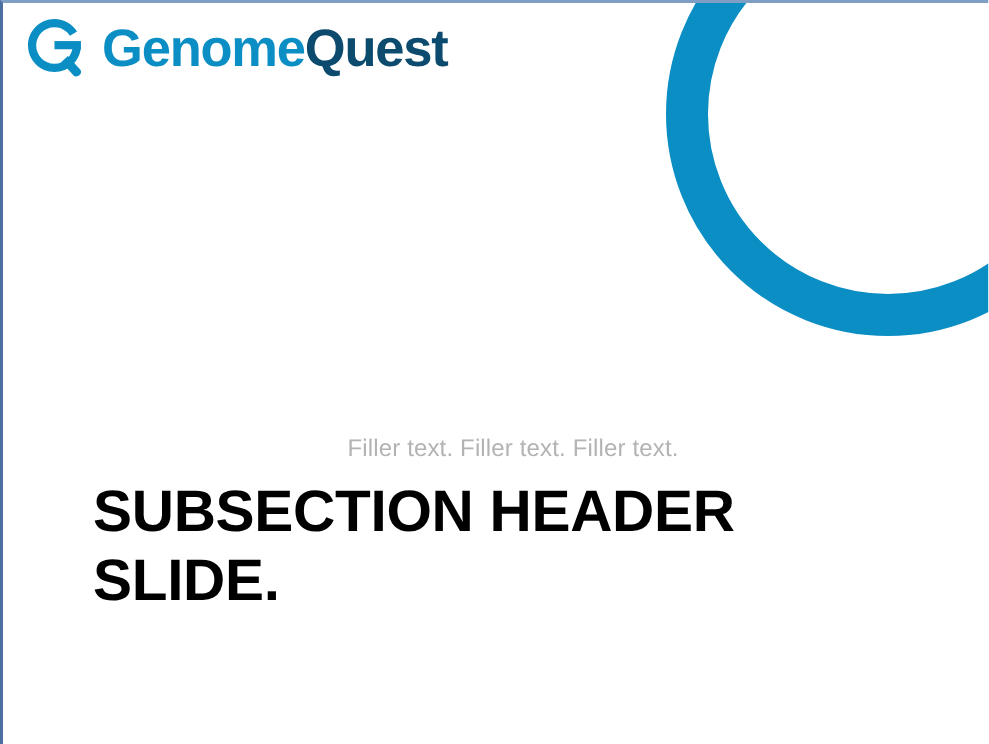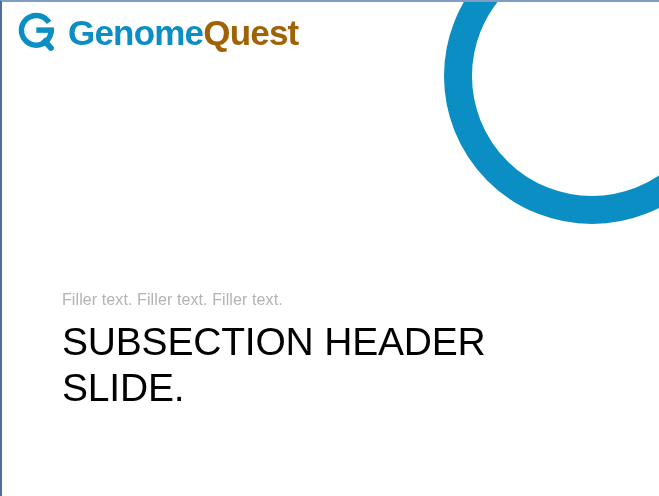--- a/index.html
+++ b/index.html
@@ -52,42 +52,43 @@
     margin-left: 9px;
     font-family: "Liberation Sans", sans-serif;
     font-size: 35px;
     font-weight: bold;
     letter-spacing: -0.8px;
     line-height: 1;
     white-space: nowrap;
     user-select: none;
   }
   .word-genome { color: #0b8ec4; margin-top: 12px; }
-  .word-quest  { color: #a16207; margin-top: 15px; }
+  .word-quest  { color: #0c4a6e; margin-top: 15px; }
 
   
   #text-block {
     position: absolute;
     left: 60px;
     top: 288px;
     width: 560px;
   }
   #filler-text {
     font-family: "Liberation Sans", sans-serif;
     font-size: 16px;
     font-weight: normal;
     color: #b3b3b3;
     letter-spacing: 0.1px;
     line-height: 1.25;
     margin: 0 0 9px 0;
+    text-align: center;
   }
   #subsection-title {
     font-family: "Liberation Sans", sans-serif;
     font-size: 39px;
-    font-weight: normal;
+    font-weight: bold;
     color: #000000;
     letter-spacing: -0.2px;
     line-height: 1.17;
     margin: 0;
     max-width: 470px;
   }
 </style>
 </head>
 <body>
 

